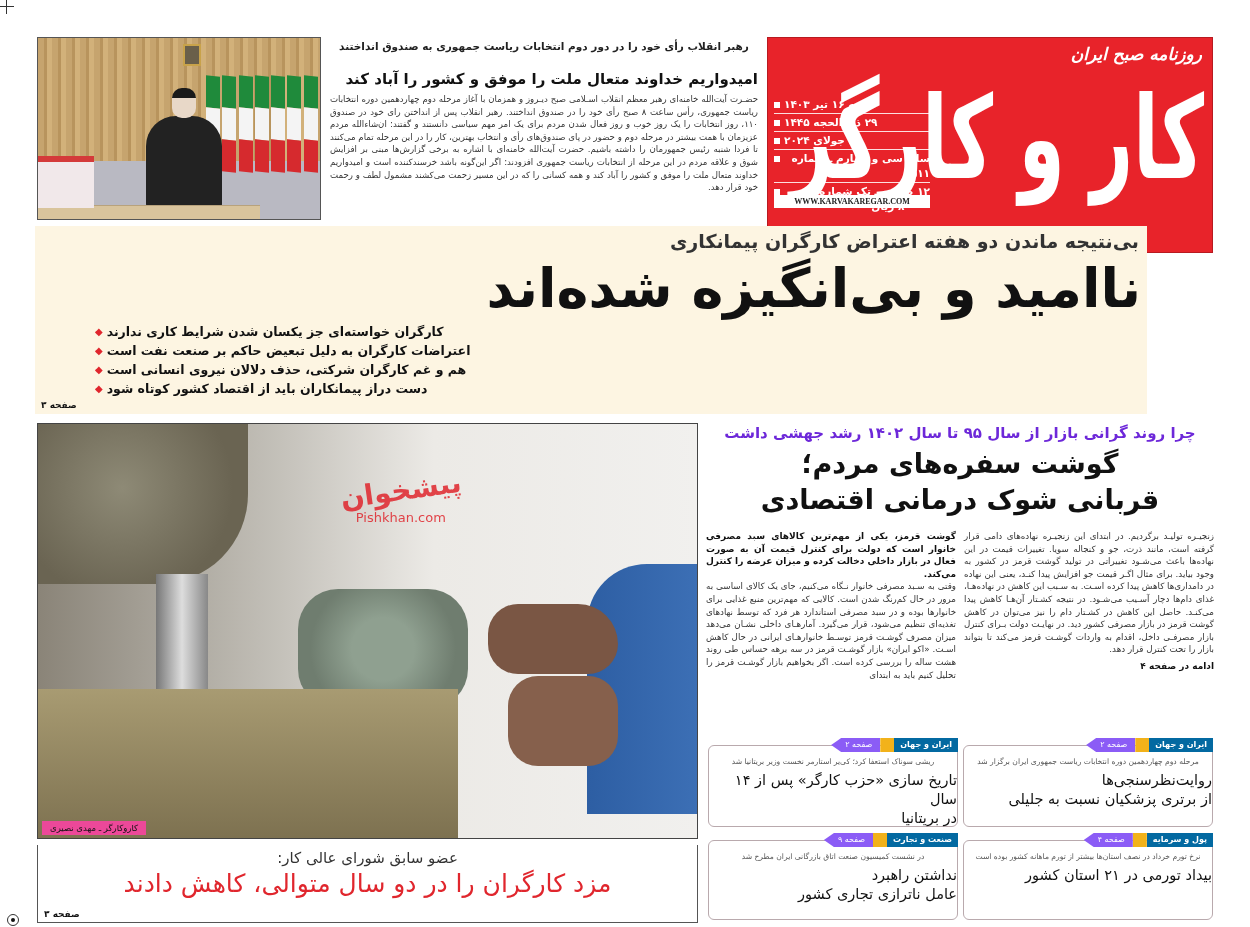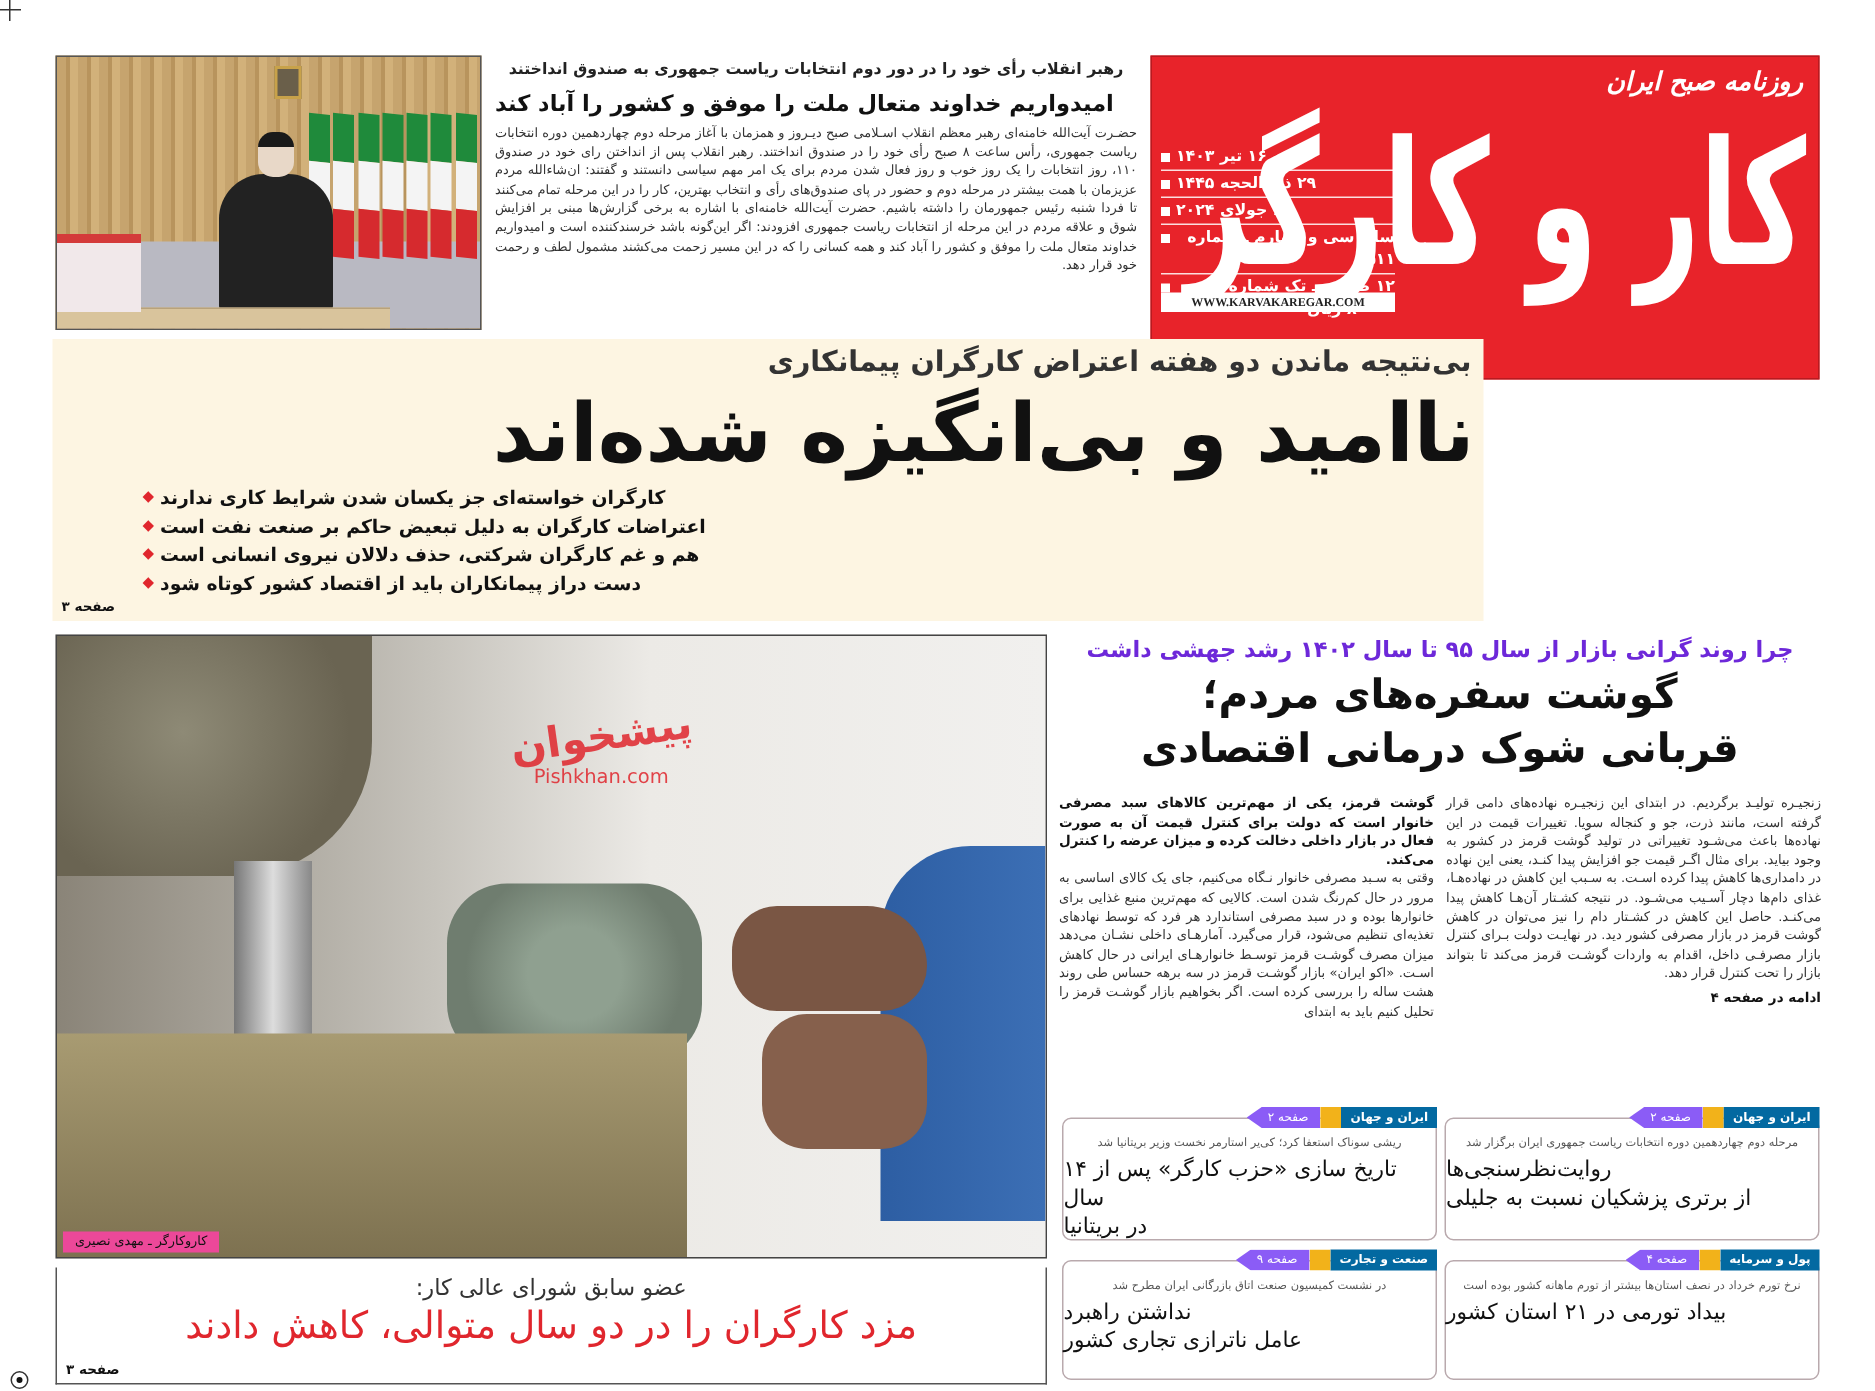--- a/index.html
+++ b/index.html
@@ -30,25 +30,25 @@
   .flag { flex: 1; display: flex; flex-direction: column; transform: skewY(6deg); }
   .flag .g { flex: 1; background: #1f8a3b; } .flag .w { flex: 1; background: #f4f4f4; } .flag .r { flex: 1; background: #d62a2e; }
   .portrait { position: absolute; left: 145px; top: 6px; width: 18px; height: 22px; background: #6a5f4a; border: 2px solid #c8a24a; }
   .figure { position: absolute; left: 108px; top: 78px; width: 76px; height: 92px; background: #222; border-radius: 30px 30px 4px 4px; }
   .figure .head { position: absolute; left: 26px; top: -28px; width: 24px; height: 30px; background: #e8d8c8; border-radius: 10px; border-top: 10px solid #1a1a1a; }
   .ballot { position: absolute; left: 0; top: 118px; width: 56px; height: 52px; background: #f1e8ea; border-top: 6px solid #d43a3a; }
 
   
   .top-story { position: absolute; left: 330px; top: 40px; width: 428px; }
   .top-story .kicker { font-size: 10.5px; font-weight: bold; color: #222; text-align: center; }
-  .top-story .headline { font-size: 15px; font-weight: bold; text-align: left; margin-top: 8px; }
+  .top-story .headline { font-size: 15px; font-weight: bold; text-align: right; margin-top: 18px; }
   .top-story .body { font-size: 8.6px; line-height: 12.6px; color: #333; text-align: justify; margin-top: 5px; }
 
   
-  .banner { position: absolute; left: 35px; top: 226px; width: 954px; height: 188px; background: #fdf5e2; }
+  .banner { position: absolute; left: 35px; top: 226px; width: 1112px; height: 188px; background: #fdf5e2; }
   .banner .kicker { position: absolute; right: 8px; top: 4px; font-size: 19px; font-weight: bold; color: #333; }
   .banner .headline { position: absolute; right: 6px; top: 32px; width: 820px; font-size: 54px; font-weight: bold; line-height: 62px; text-align: right; letter-spacing: -1px; }
   .banner .bullets { position: absolute; left: 60px; top: 96px; width: 380px; }
   .banner .bullets li { list-style: none; display: flex; justify-content: flex-end; gap: 4px; font-size: 12.5px; font-weight: bold; line-height: 19px; }
   .banner .bullets .dia { color: #e0262d; font-size: 10px; }
   .banner .page-ref { position: absolute; left: 6px; bottom: 4px; font-size: 9px; font-weight: bold; }
 
   
   .main-photo { position: absolute; left: 37px; top: 423px; width: 661px; height: 416px; border: 1px solid #444; overflow: hidden; background: #e6e2dc; }
   .mp-wall { position: absolute; inset: 0; background: linear-gradient(90deg, #8a8478 0%, #c6c3bc 38%, #eceae6 60%, #f1f0ee 100%); }
@@ -79,21 +79,21 @@
   .meat .lead { font-weight: bold; color: #111; font-size: 9px; }
   .meat .cont { font-weight: bold; font-size: 9px; color: #111; margin-top: 4px; }
 
   
   .teaser { position: absolute; width: 250px; border: 1px solid #b9a9ad; border-radius: 6px; background: #fff; }
   .teaser .tag { position: absolute; right: -1px; top: -8px; display: flex; flex-direction: row; height: 14px; }
   .teaser .tag .sec { background: #0369a1; color: #fff; font-size: 8px; font-weight: bold; padding: 0 6px; line-height: 14px; }
   .teaser .tag .chev { background: #f2b21a; width: 14px; clip-path: polygon(0 0, 100% 0, 100% 100%, 0 100%); position: relative; }
   .teaser .tag .pg { background: #8b5cf6; color: #fff; font-size: 8px; padding: 0 8px 0 14px; line-height: 14px; clip-path: polygon(10px 0,100% 0,100% 100%,10px 100%,0 50%); }
   .teaser .kicker { text-align: center; font-size: 7.6px; color: #555; margin-top: 10px; padding: 0 6px; line-height: 11px; }
-  .teaser .headline { text-align: left; font-size: 14.5px; color: #111; line-height: 19px; margin-top: 4px; }
+  .teaser .headline { text-align: right; font-size: 14.5px; color: #111; line-height: 19px; margin-top: 4px; }
 
   .footer-mark { position: absolute; left: 7px; top: 914px; width: 12px; height: 12px; border: 1px solid #333; border-radius: 50%; }
   .footer-mark::after { content:""; position:absolute; left:3px; top:3px; width:4px; height:4px; background:#111; border-radius:50%; }
 </style>
 </head>
 <body>
 
 <div class="crop-mark"></div>
 
 <div class="masthead rtl">

